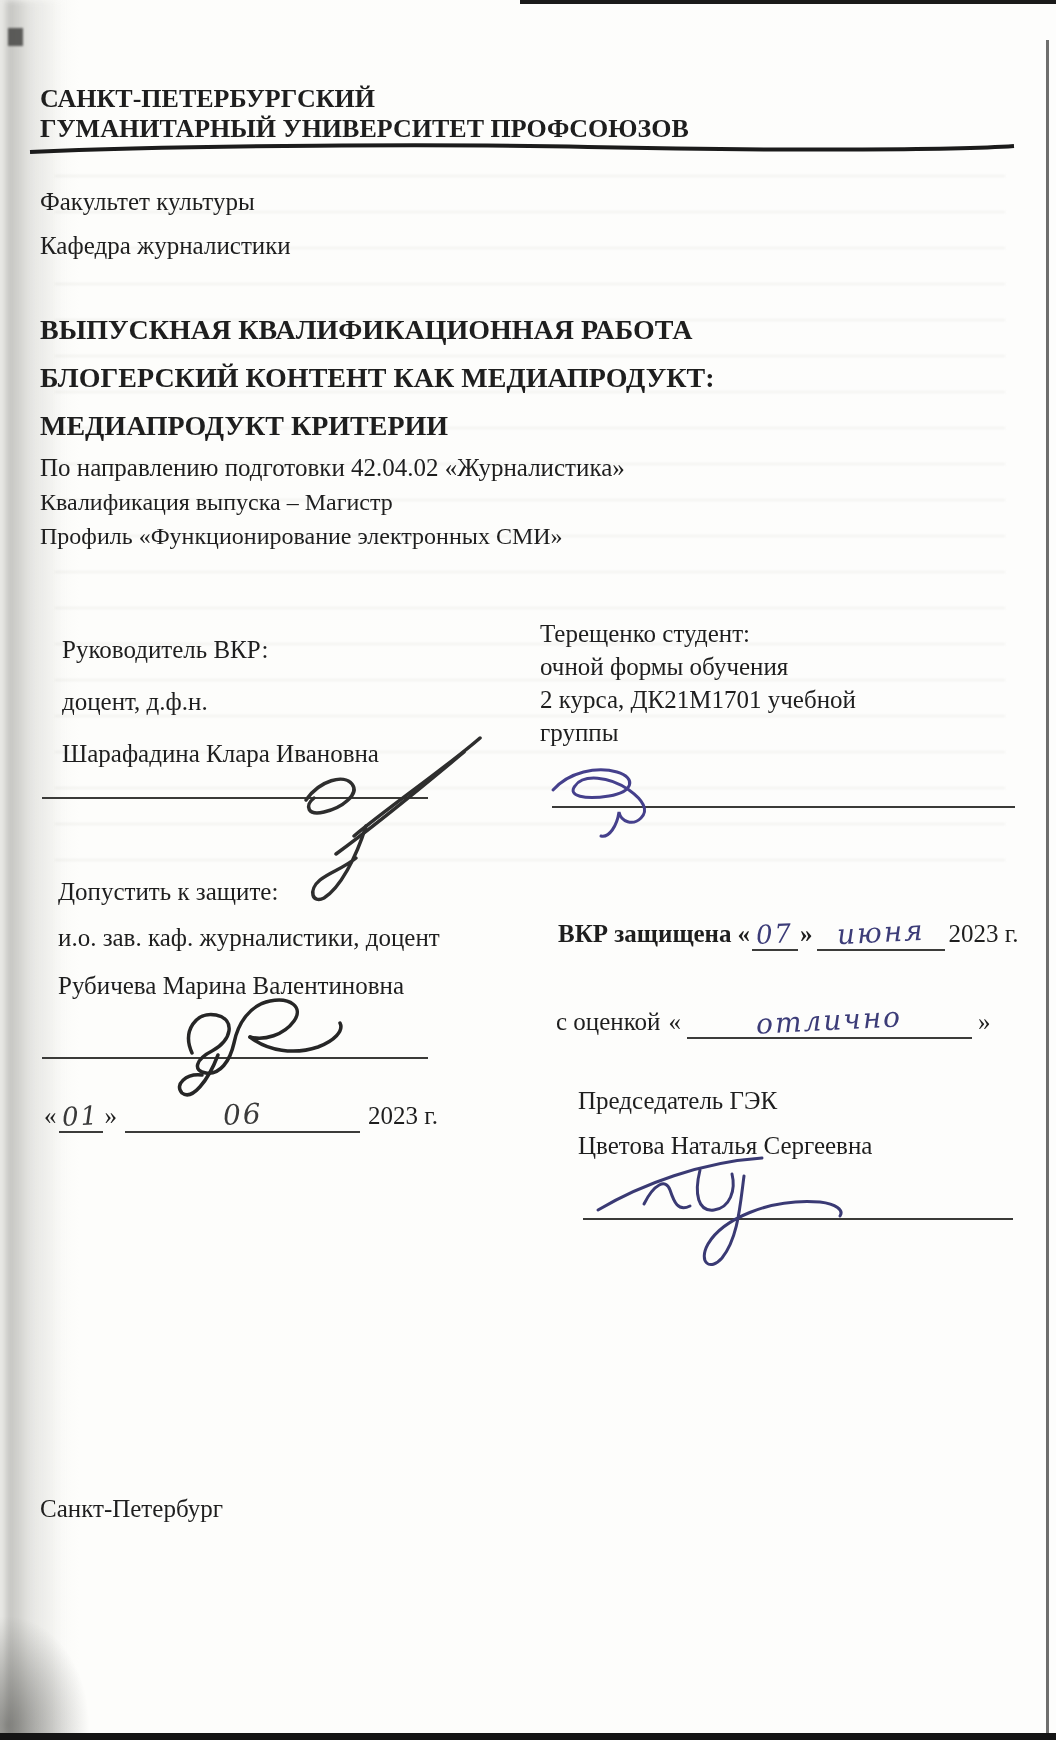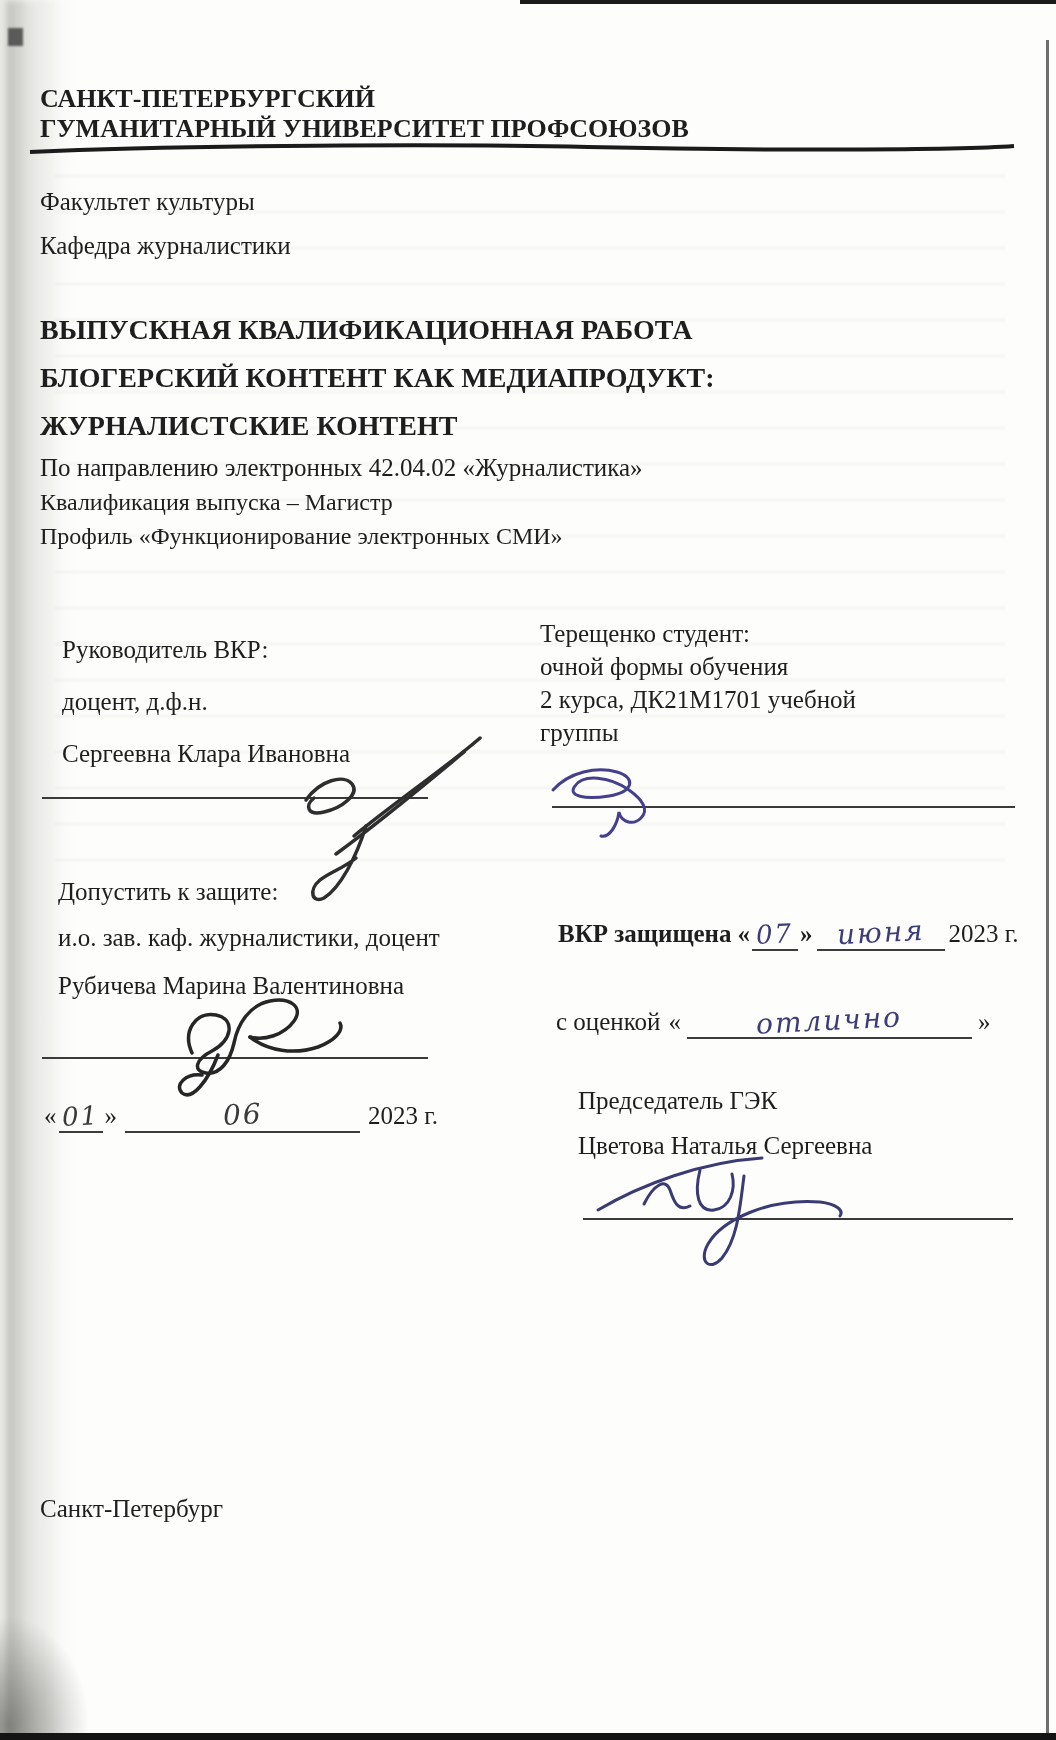--- a/index.html
+++ b/index.html
@@ -40,28 +40,28 @@
   <div class="t center b" style="top:114px;font-size:26px;">ГУМАНИТАРНЫЙ УНИВЕРСИТЕТ ПРОФСОЮЗОВ</div>
   <svg style="left:28px;top:142px;" width="990" height="14" viewBox="0 0 990 14">
     <path d="M2,10 C160,3 420,2 560,5 C740,9 930,8 986,4" stroke="#1b1b1b" stroke-width="4" fill="none"></path>
   </svg>
 
   <div class="t center" style="top:188px;font-size:25px;">Факультет культуры</div>
   <div class="t center" style="top:232px;font-size:25px;">Кафедра журналистики</div>
 
   <div class="t center b" style="top:314px;font-size:28px;">ВЫПУСКНАЯ КВАЛИФИКАЦИОННАЯ РАБОТА</div>
   <div class="t center b" style="top:362px;font-size:28px;">БЛОГЕРСКИЙ КОНТЕНТ КАК МЕДИАПРОДУКТ:</div>
-  <div class="t center b" style="top:410px;font-size:28px;">ЖУРНАЛИСТСКИЕ КОНТЕНТ</div>
-  <div class="t center" style="top:454px;font-size:25px;">По направлению электронных 42.04.02 «Журналистика»</div>
+  <div class="t center b" style="top:410px;font-size:28px;">МЕДИАПРОДУКТ КРИТЕРИИ</div>
+  <div class="t center" style="top:454px;font-size:25px;">По направлению подготовки 42.04.02 «Журналистика»</div>
   <div class="t center" style="top:489px;font-size:24px;">Квалификация выпуска – Магистр</div>
   <div class="t center" style="top:523px;font-size:24px;">Профиль «Функционирование электронных СМИ»</div>
 
   <div class="t" style="left:62px;top:636px;font-size:25px;">Руководитель ВКР:</div>
   <div class="t" style="left:62px;top:688px;font-size:25px;">доцент, д.ф.н.</div>
-  <div class="t" style="left:62px;top:740px;font-size:25px;">Сергеевна Клара Ивановна</div>
+  <div class="t" style="left:62px;top:740px;font-size:25px;">Шарафадина Клара Ивановна</div>
   <div class="sigline" style="left:42px;top:797px;width:386px;"></div>
   <svg style="left:268px;top:736px;" width="242" height="172" viewBox="0 0 242 172">
     <g stroke="#2e2e2e" stroke-width="3.5" fill="none" stroke-linecap="round">
       <path d="M212,2 C180,30 122,70 86,100"></path>
       <path d="M196,16 C160,46 112,86 68,118"></path>
       <path d="M38,64 C52,44 76,38 84,48 C92,58 74,72 56,76 C40,80 36,70 46,62"></path>
       <path d="M98,90 C88,122 72,152 56,162 C44,168 40,154 52,144 C62,136 76,132 88,122"></path>
     </g>
   </svg>
 

